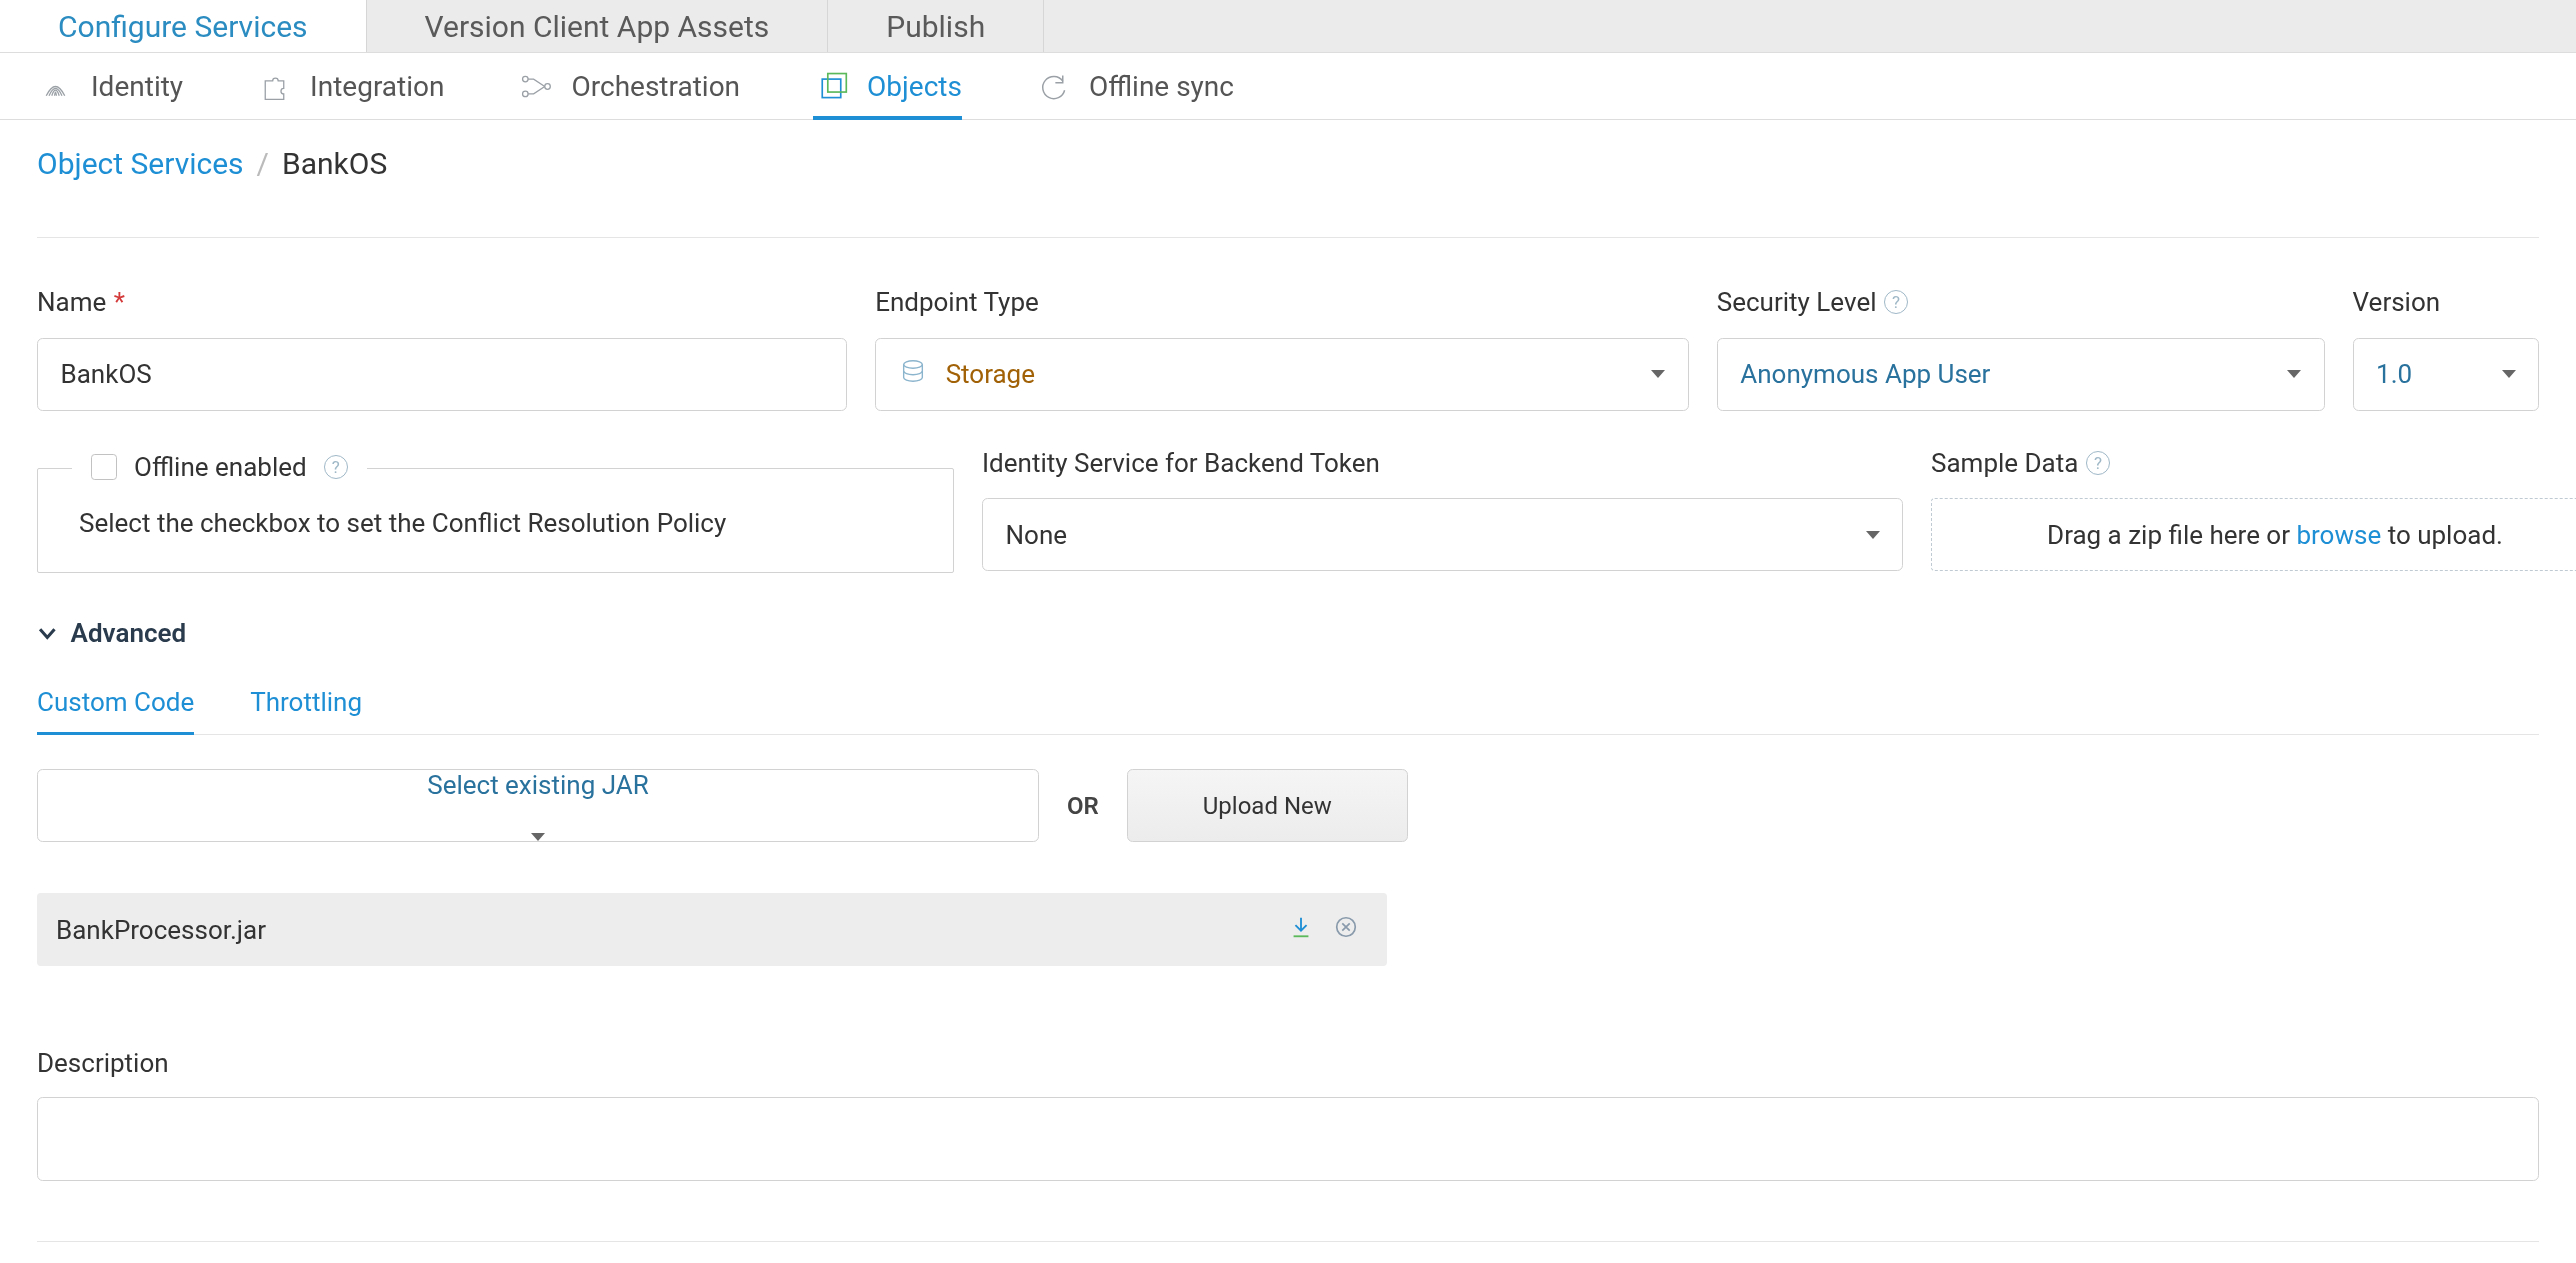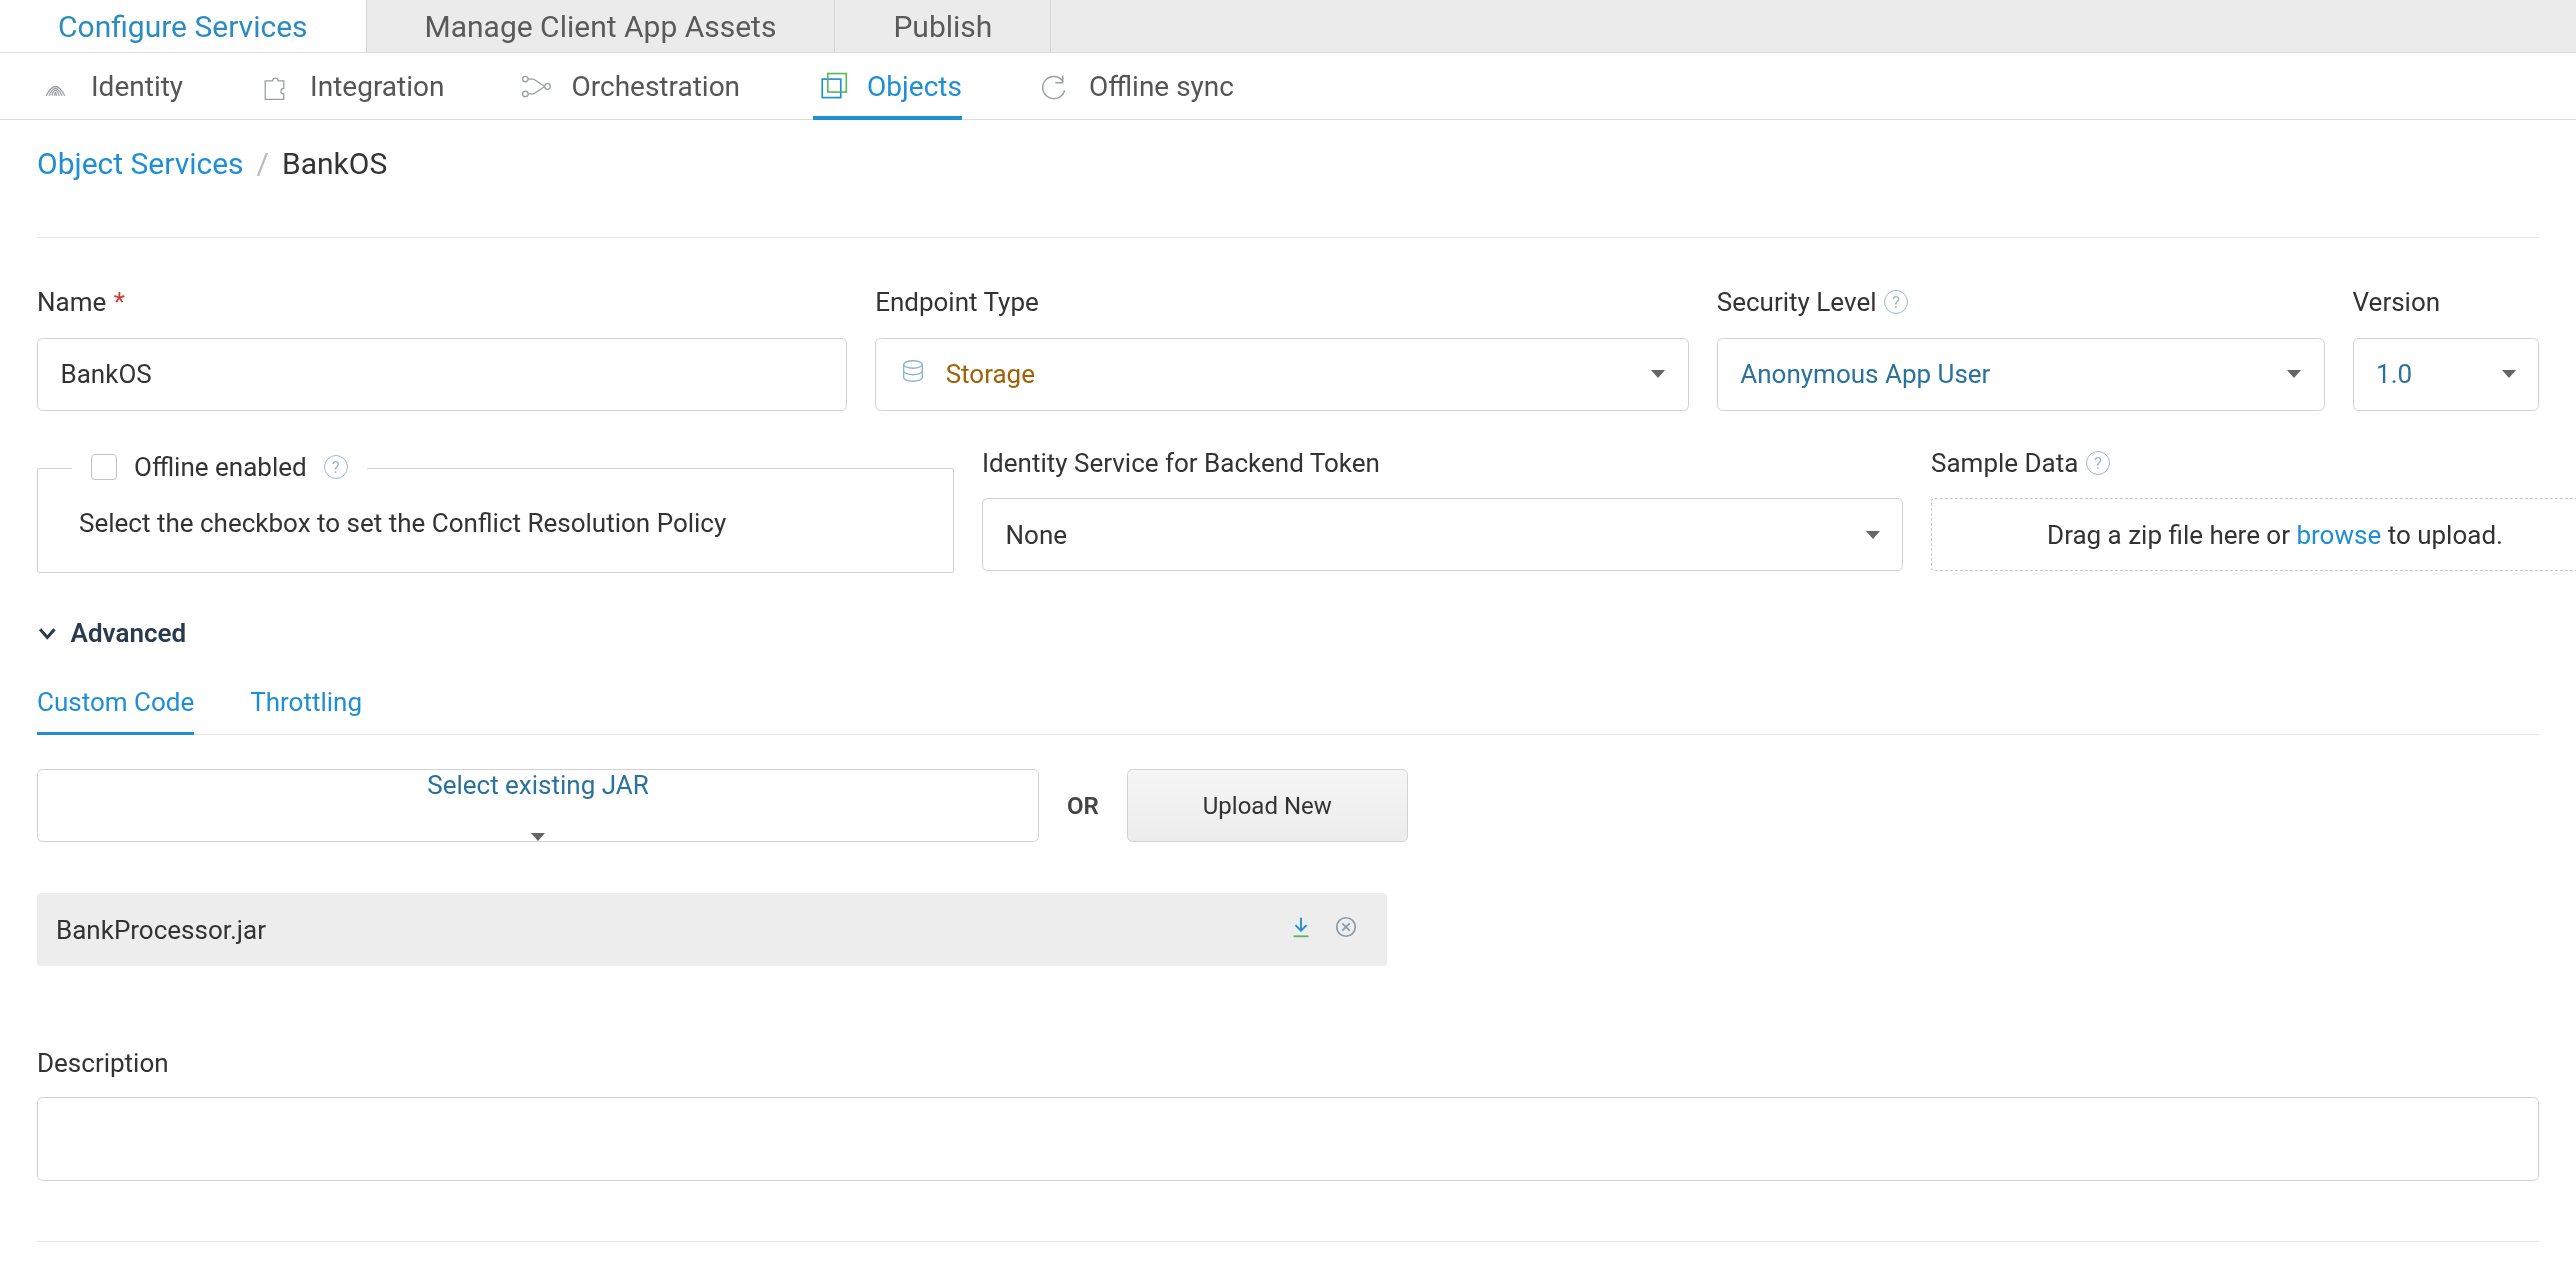--- a/index.html
+++ b/index.html
@@ -385,21 +385,21 @@
     }
     .row2 .col2-left { width:917px; }
     .row2 .col2-mid  { width:921px; }
     .row2 .col2-right { display:flex; gap:28px; }
   </style>
 </head>
 <body>
 
 <div class="top-tabs">
   <div class="top-tab active">Configure Services</div>
-  <div class="top-tab">Manage Client App Assets</div>
+  <div class="top-tab">Version Client App Assets</div>
   <div class="top-tab">Publish</div>
 </div>
 
 <div class="sub-nav">
   <div class="sub-nav-item">
     <span class="nav-icon">
       <svg viewBox="0 0 40 40" fill="none" stroke="#9aa0a6" stroke-width="1.4">
         <path d="M10 30 Q20 10 30 30 M13 30 Q20 14 27 30 M16 30 Q20 18 24 30 M19 30 Q20 22 21 30"></path>
       </svg>
     </span>

